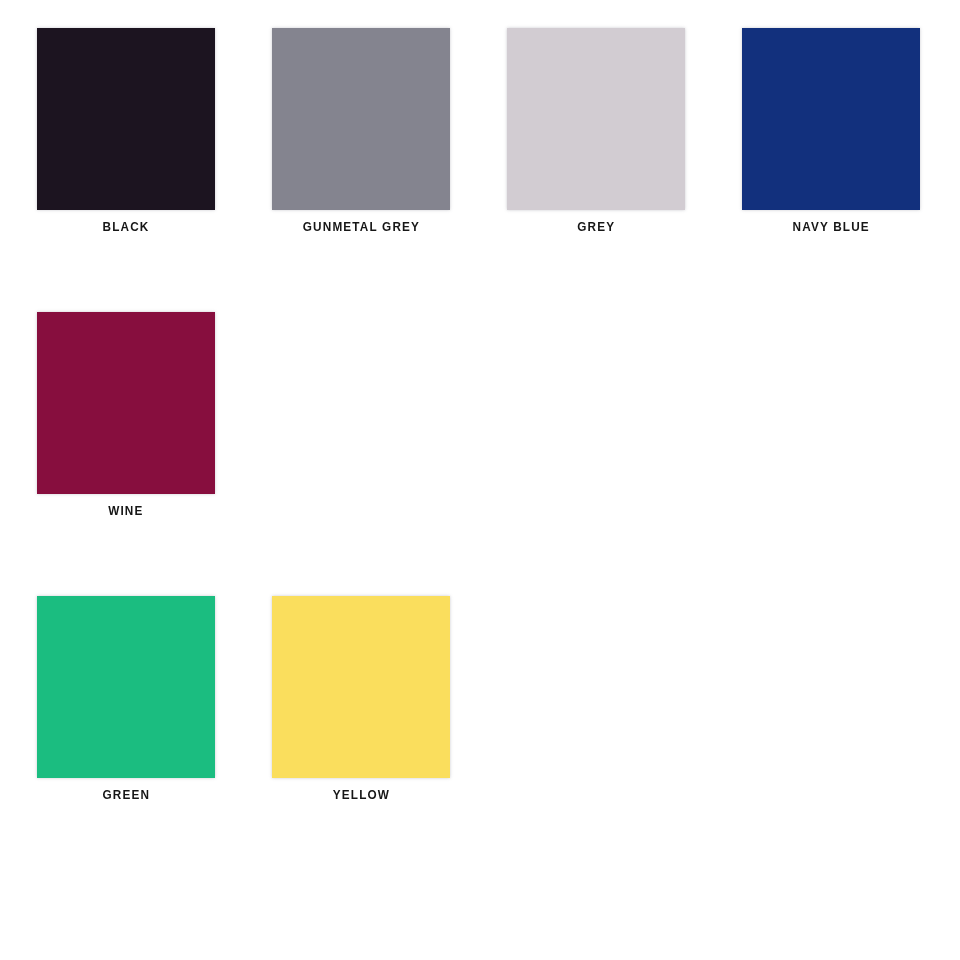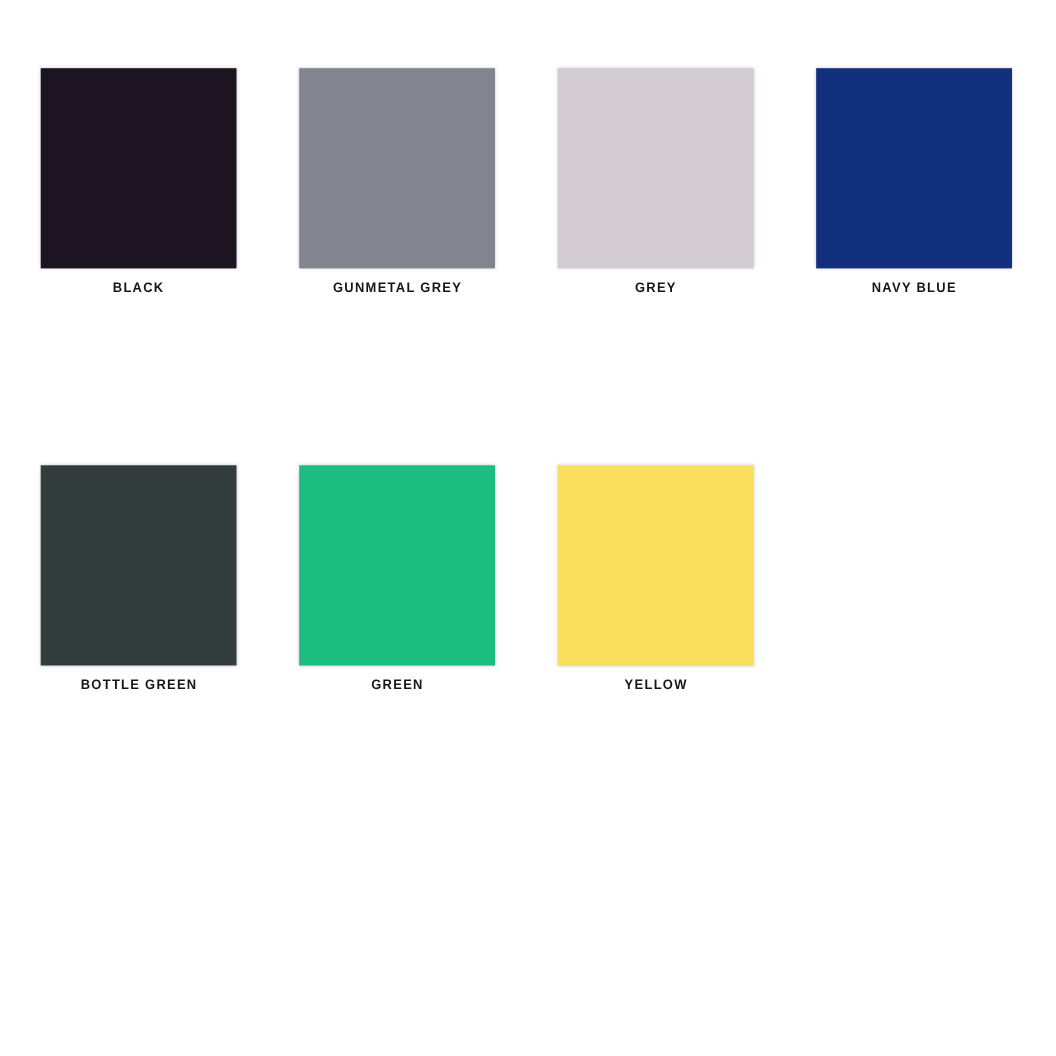--- a/index.html
+++ b/index.html
@@ -18,21 +18,21 @@
 
   #swatch-chart {
     position: relative;
     width: 960px;
     height: 960px;
     background: #ffffff;
   }
 
   .swatch-grid {
     position: absolute;
-    top: 62px;
+    top: 28px;
     left: 37px;
     width: 886px;
     display: flex;
     flex-wrap: wrap;
     gap: 16px;
   }
 
   .swatch-row {
     display: flex;
     width: 100%;
@@ -85,26 +85,26 @@
         <div class="swatch-cell">
           <div class="swatch-chip" style="background-color: rgb(210, 204, 210);"></div>
           <div class="swatch-label" style="color: rgb(22, 22, 22);">GREY</div>
         </div>
         <div class="swatch-cell">
           <div class="swatch-chip" style="background-color: rgb(18, 48, 125);"></div>
           <div class="swatch-label" style="color: rgb(22, 22, 22);">NAVY BLUE</div>
         </div>
       </div>
       <div class="swatch-row">
+        <div class="swatch-cell">
+          <div class="swatch-chip" style="background-color: rgb(135, 14, 62);"></div>
+          <div class="swatch-label" style="color: rgb(22, 22, 22);">WINE</div>
+        </div>
       </div>
       <div class="swatch-row">
-        <div class="swatch-cell">
-          <div class="swatch-chip" style="background-color: rgb(50, 60, 60);"></div>
-          <div class="swatch-label" style="color: rgb(22, 22, 22);">BOTTLE GREEN</div>
-        </div>
         <div class="swatch-cell">
           <div class="swatch-chip" style="background-color: rgb(27, 189, 128);"></div>
           <div class="swatch-label" style="color: rgb(22, 22, 22);">GREEN</div>
         </div>
         <div class="swatch-cell">
           <div class="swatch-chip" style="background-color: rgb(250, 222, 93);"></div>
           <div class="swatch-label" style="color: rgb(22, 22, 22);">YELLOW</div>
         </div>
       </div>
     </div>

